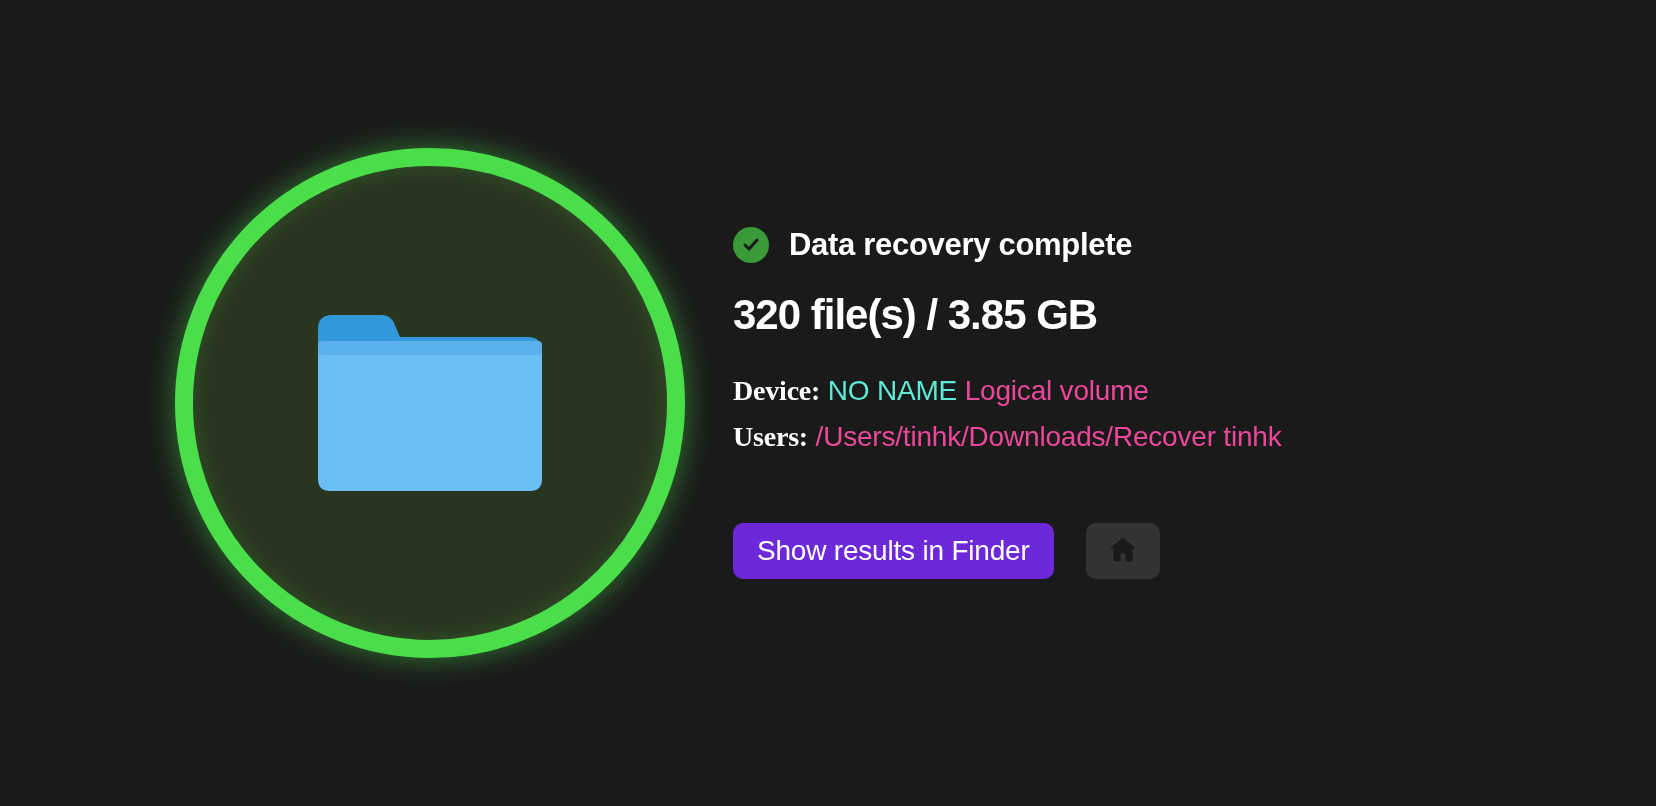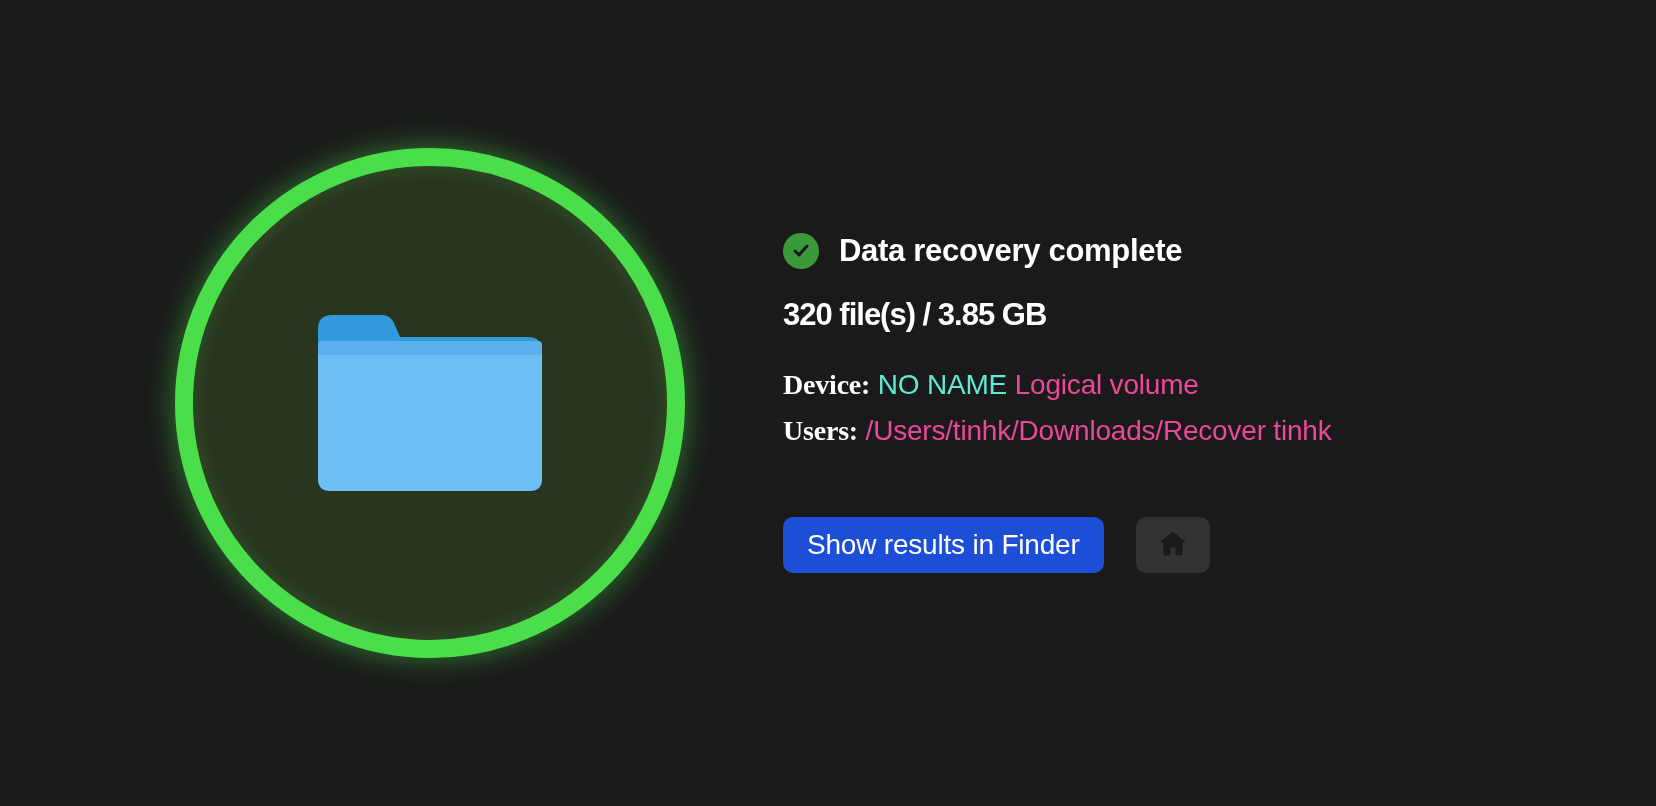--- a/index.html
+++ b/index.html
@@ -38,21 +38,21 @@
       border-radius: 50%;
       border: 18px solid #4ade4a;
       box-shadow: 0 0 30px rgba(74, 222, 74, 0.5), inset 0 0 20px rgba(74, 222, 74, 0.2);
       background: #2a3520;
     }
     .folder-icon {
       position: relative;
       z-index: 2;
     }
     .right-panel {
-      margin-left: 98px;
+      margin-left: 48px;
       padding-top: 0;
     }
     .status-row {
       display: flex;
       align-items: center;
       gap: 20px;
       margin-bottom: 28px;
     }
     .check-badge {
       width: 36px;
@@ -65,21 +65,21 @@
       flex-shrink: 0;
     }
     .status-title {
       color: #ffffff;
       font-size: 31px;
       font-weight: 700;
       letter-spacing: -0.3px;
     }
     .summary {
       color: #ffffff;
-      font-size: 31px;
+      font-size: 42px;
       font-weight: 800;
       letter-spacing: -1px;
       margin-bottom: 36px;
     }
     .detail-row {
       font-size: 28px;
       margin-bottom: 14px;
       letter-spacing: -0.2px;
     }
     .detail-label {
@@ -95,21 +95,21 @@
       color: #ec4899;
       font-weight: 400;
     }
     .actions {
       display: flex;
       align-items: center;
       gap: 32px;
       margin-top: 70px;
     }
     .primary-button {
-      background: #1d4ed8;
+      background: #6d28d9;
       color: #ffffff;
       font-size: 28px;
       font-weight: 500;
       border: none;
       border-radius: 10px;
       padding: 12px 24px;
       cursor: pointer;
       letter-spacing: -0.2px;
     }
     .home-button {

